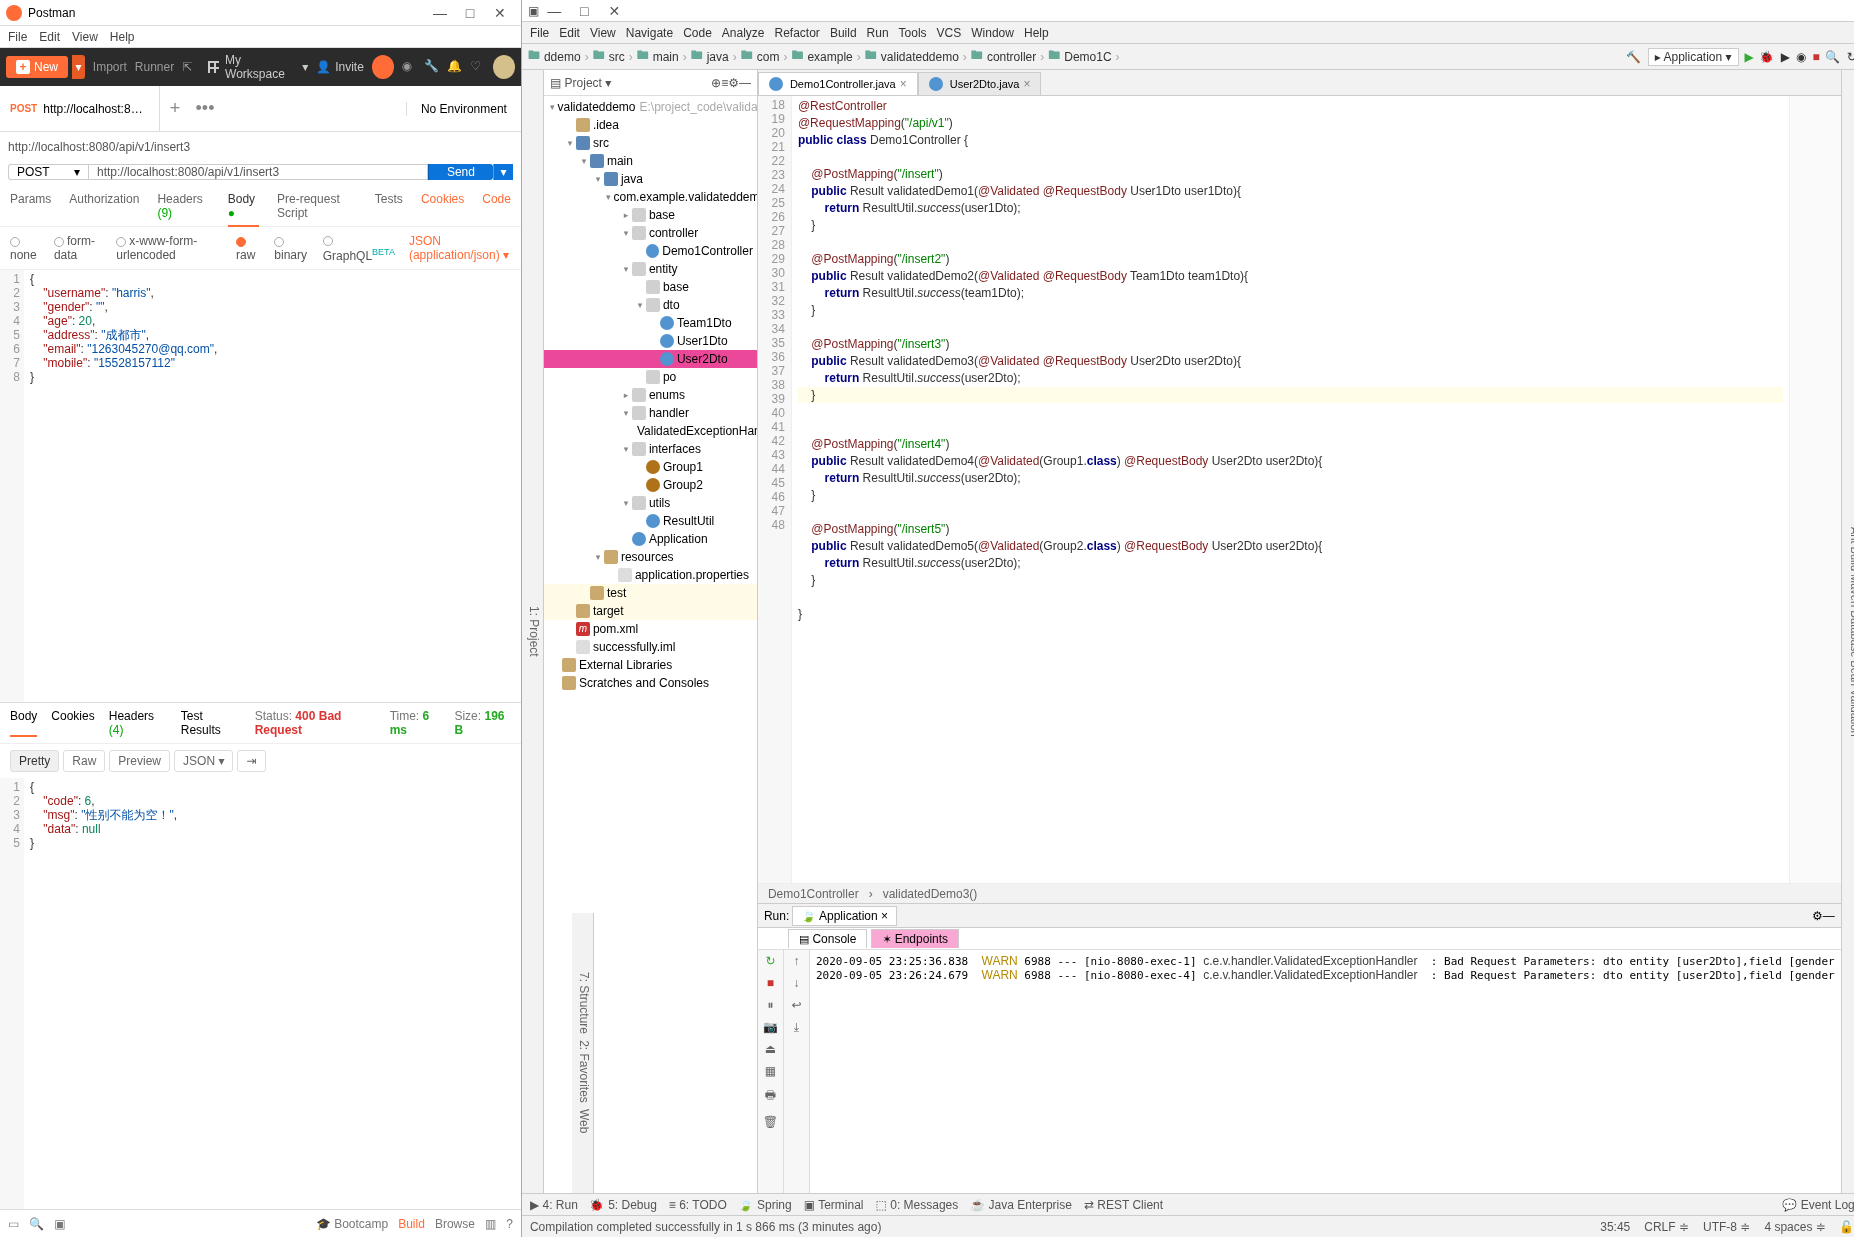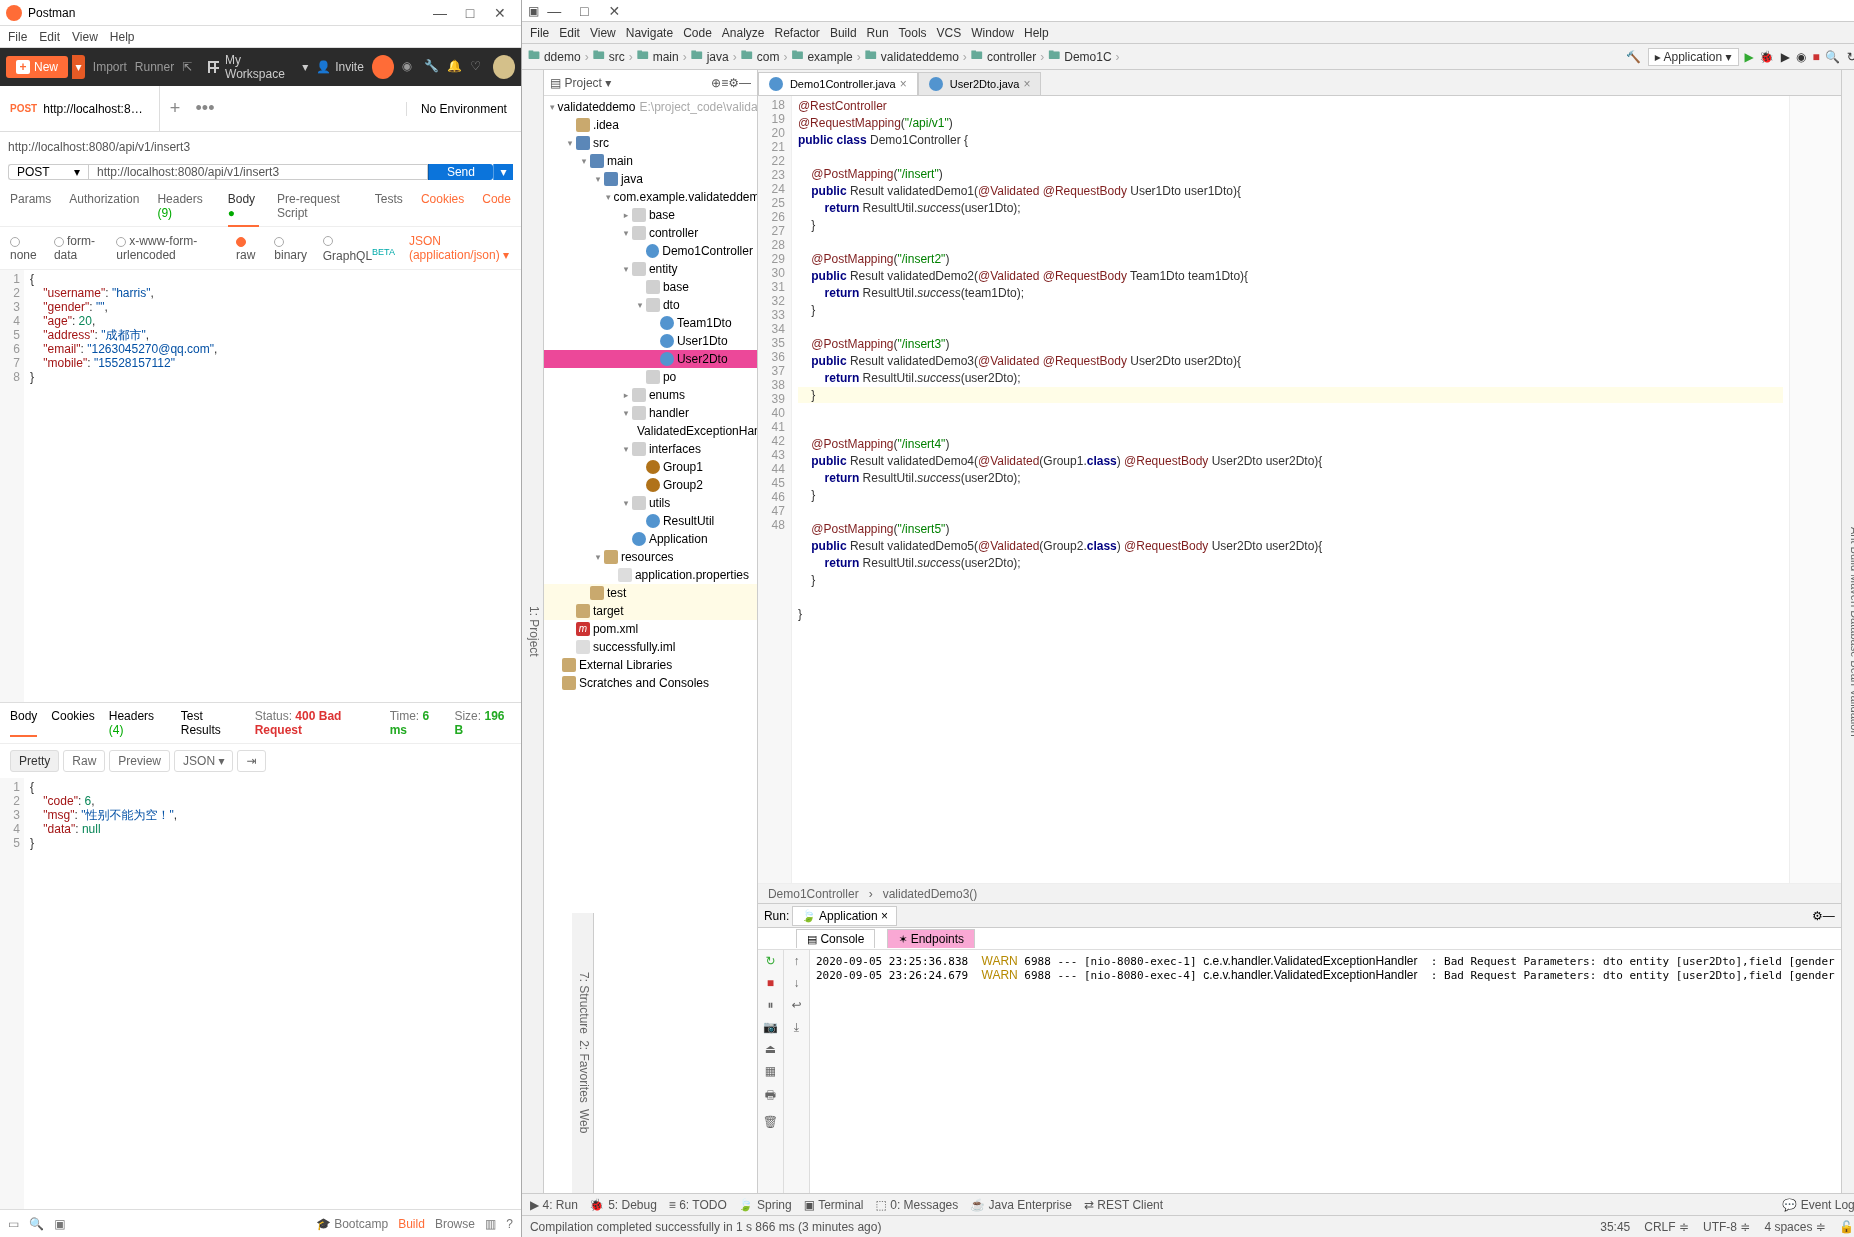--- a/index.html
+++ b/index.html
@@ -102,25 +102,25 @@
 .ij-lineno{width:34px;text-align:right;color:#999;padding:2px 6px 2px 2px;background:#f7f7f7;font-family:Consolas,monospace;font-size:11px;line-height:16px;border-right:1px solid #eee}
 .ij-src{flex:1;padding:2px 6px;font-family:Consolas,monospace;font-size:11px;line-height:16px;white-space:pre;color:#333}
 .jk{color:#000080;font-weight:bold}.ja{color:#7f1d1d}.js{color:#008000}.jm{font-style:italic}
 .ij-src .cur{background:#fffde7;display:block}
 .ij-mini{width:52px;background:#fafafa;border-left:1px solid #eee}
 .ij-breadcrumb{height:20px;border-top:1px solid #eee;display:flex;align-items:center;gap:10px;padding:0 10px;color:#666;font-size:11px}
 .ij-right-gutter{width:22px;background:#f2f2f2;border-left:1px solid #ccc;writing-mode:vertical-rl;text-align:center;color:#666;padding:4px 2px;font-size:11px}
 .ij-run{height:290px;border-top:1px solid #ccc;display:flex;flex-direction:column;background:#fff}
 .ij-run-tabs{height:24px;background:#f2f2f2;display:flex;align-items:center;padding:0 6px;border-bottom:1px solid #ccc;font-size:11px}
 .ij-run-sub{height:22px;display:flex;align-items:center;border-bottom:1px solid #ddd}
-.ij-run-subtab{padding:2px 10px;border:1px solid #ccc;border-bottom:none;margin-left:12px;background:#fff;font-size:11px}
+.ij-run-subtab{padding:2px 10px;border:1px solid #ccc;border-bottom:none;margin-left:4px;background:#fff;font-size:11px}
 .ij-run-body{flex:1;display:flex}
 .ij-run-tools{width:26px;background:#f7f7f7;border-right:1px solid #ddd;display:flex;flex-direction:column;align-items:center;gap:8px;padding:4px 0;color:#666}
 .ij-console{flex:1;padding:4px 6px;font-family:Consolas,monospace;font-size:11px;white-space:pre;overflow:hidden}
-.cw{color:#b58900}.cl{color:#000000}
+.cw{color:#b58900}.cl{color:#404040}
 .ij-status{height:22px;background:#f2f2f2;border-top:1px solid #ccc;display:flex;align-items:center;gap:14px;padding:0 8px;color:#555;font-size:11px}
 .ij-status .sp{flex:1}
 .ij-toolwin{height:22px;background:#f2f2f2;border-top:1px solid #ccc;display:flex;align-items:center;gap:12px;padding:0 8px;color:#555;font-size:11px}
 .ij-lineno div,.pm-gutter div{height:14px;line-height:14px}
 .pm-code,.pm-gutter{line-height:14px}
 </style>
 </head>
 <body>
 
 <div class="postman">

